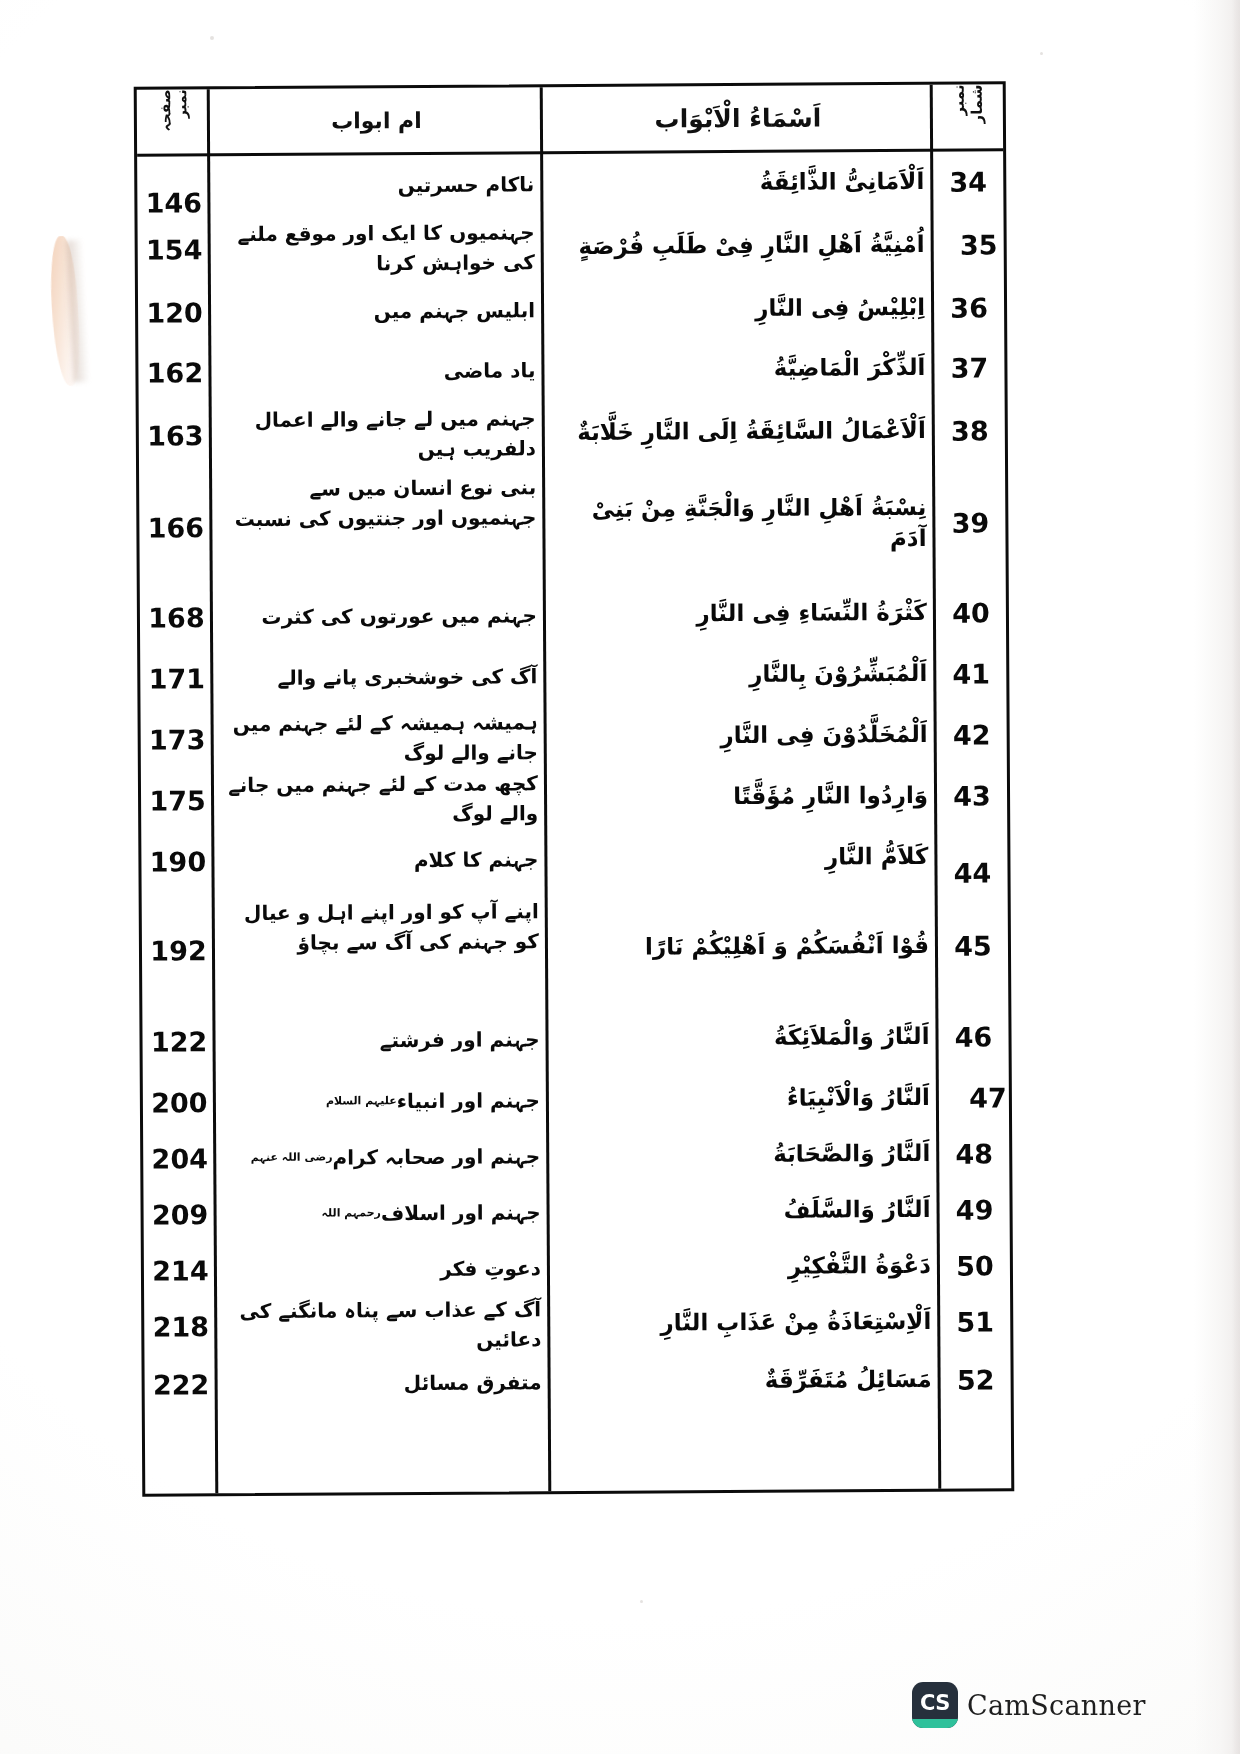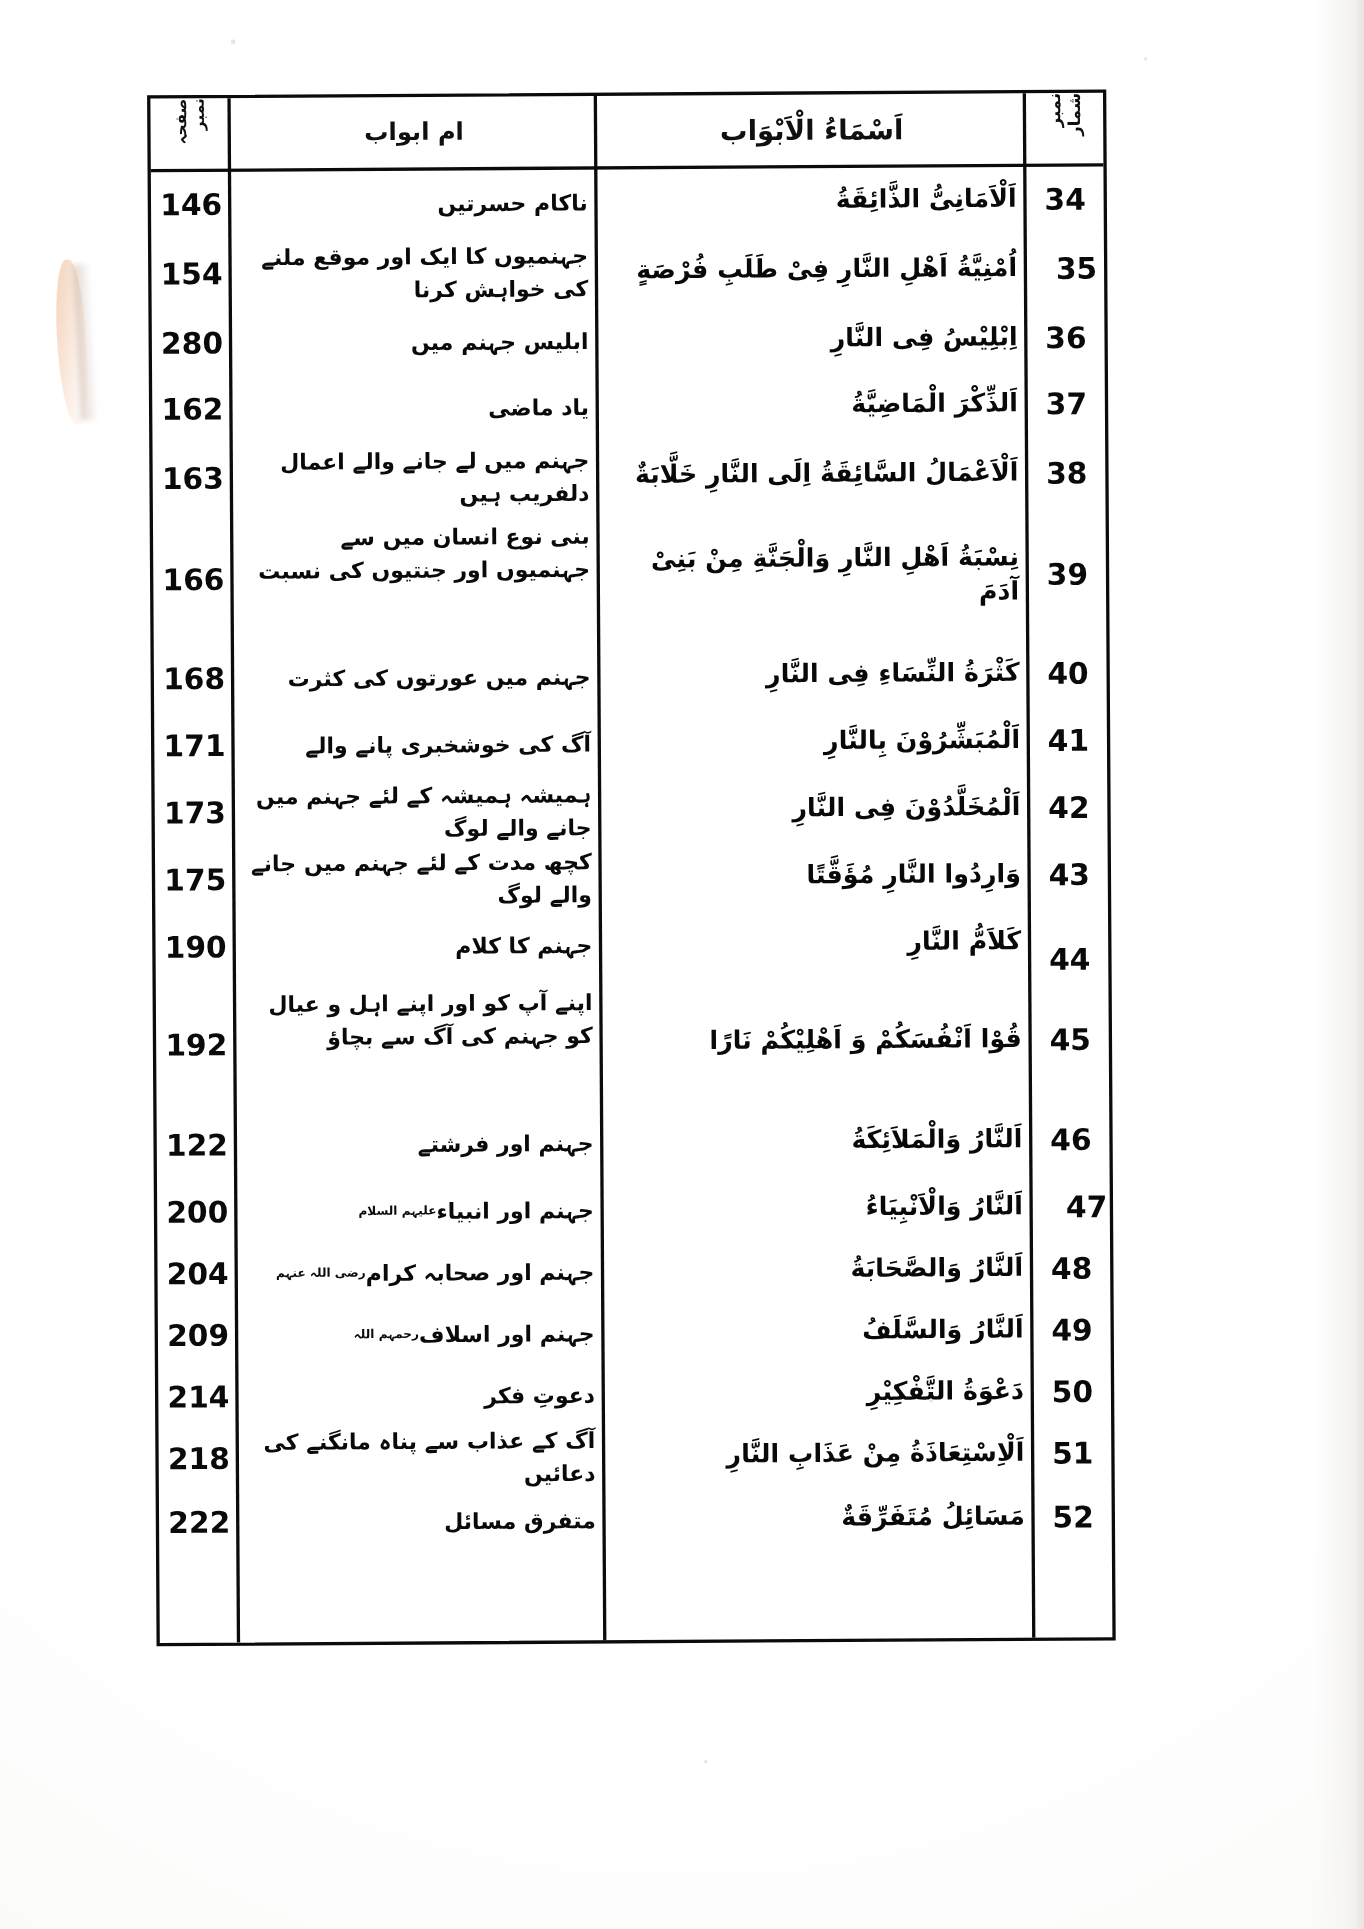--- a/index.html
+++ b/index.html
@@ -165,33 +165,33 @@
         <div class="th th-arabic">اَسْمَاءُ الْاَبْوَاب</div>
         <div class="th th-urdu">ام ابواب</div>
         <div class="th th-page">صفحہ نمبر</div>
       </div>
 
       <div class="tbody" id="tbody">
           <div class="row" style="top: 0px; height: 60px;">
             <div class="cell c-num" style="top: 0px; height: 60px;">34</div>
             <div class="cell c-arabic" style="top: 0px; height: 60px;">اَلْاَمَانِىُّ الذَّائِقَةُ</div>
             <div class="cell c-urdu" style="top: 0px; height: 60px;">ناکام حسرتیں</div>
-            <div class="cell c-page" style="top: 0px; height: 60px;">146</div>
+            <div class="cell c-page" style="top: 16px; height: 60px;">146</div>
           </div>
           <div class="row" style="top: 60px; height: 66px;">
             <div class="cell c-num" style="top: 0px; height: 66px; padding-left: 20px;">35</div>
             <div class="cell c-arabic" style="top: 0px; height: 66px;">اُمْنِيَّةُ اَهْلِ النَّارِ فِىْ طَلَبِ فُرْصَةٍ</div>
             <div class="cell c-urdu" style="top: 0px; height: 66px;">جہنمیوں کا ایک اور موقع ملنے کی خواہش کرنا</div>
             <div class="cell c-page" style="top: 0px; height: 66px;">154</div>
           </div>
           <div class="row" style="top: 126px; height: 60px;">
             <div class="cell c-num" style="top: 0px; height: 60px;">36</div>
             <div class="cell c-arabic" style="top: 0px; height: 60px;">اِبْلِيْسُ فِى النَّارِ</div>
             <div class="cell c-urdu" style="top: 0px; height: 60px;">ابلیس جہنم میں</div>
-            <div class="cell c-page" style="top: 0px; height: 60px;">280</div>
+            <div class="cell c-page" style="top: 0px; height: 60px;">120</div>
           </div>
           <div class="row" style="top: 186px; height: 60px;">
             <div class="cell c-num" style="top: 0px; height: 60px;">37</div>
             <div class="cell c-arabic" style="top: 0px; height: 60px;">اَلذِّكْرَ الْمَاضِيَّةُ</div>
             <div class="cell c-urdu" style="top: 0px; height: 60px;">یاد ماضی</div>
             <div class="cell c-page" style="top: 0px; height: 60px;">162</div>
           </div>
           <div class="row" style="top: 246px; height: 66px;">
             <div class="cell c-num" style="top: 0px; height: 66px;">38</div>
             <div class="cell c-arabic" style="top: 0px; height: 66px;">اَلْاَعْمَالُ السَّائِقَةُ اِلَى النَّارِ خَلَّابَةٌ</div>
@@ -280,14 +280,21 @@
             <div class="cell c-num" style="top: 0px; height: 60px;">52</div>
             <div class="cell c-arabic" style="top: 0px; height: 60px;">مَسَائِلُ مُتَفَرِّقَةٌ</div>
             <div class="cell c-urdu" style="top: 0px; height: 60px;">متفرق مسائل</div>
             <div class="cell c-page" style="top: 0px; height: 60px;">222</div>
           </div>
         </div>
 
     </div>
   </div>
 
+  <div class="cs-mark">
+    <div class="cs-logo">
+      <span class="cs-text">CS</span>
+      <span class="cs-bar"></span>
+    </div>
+    <span class="cs-word">CamScanner</span>
+  </div>
 
 </div>
 
 </body></html>

